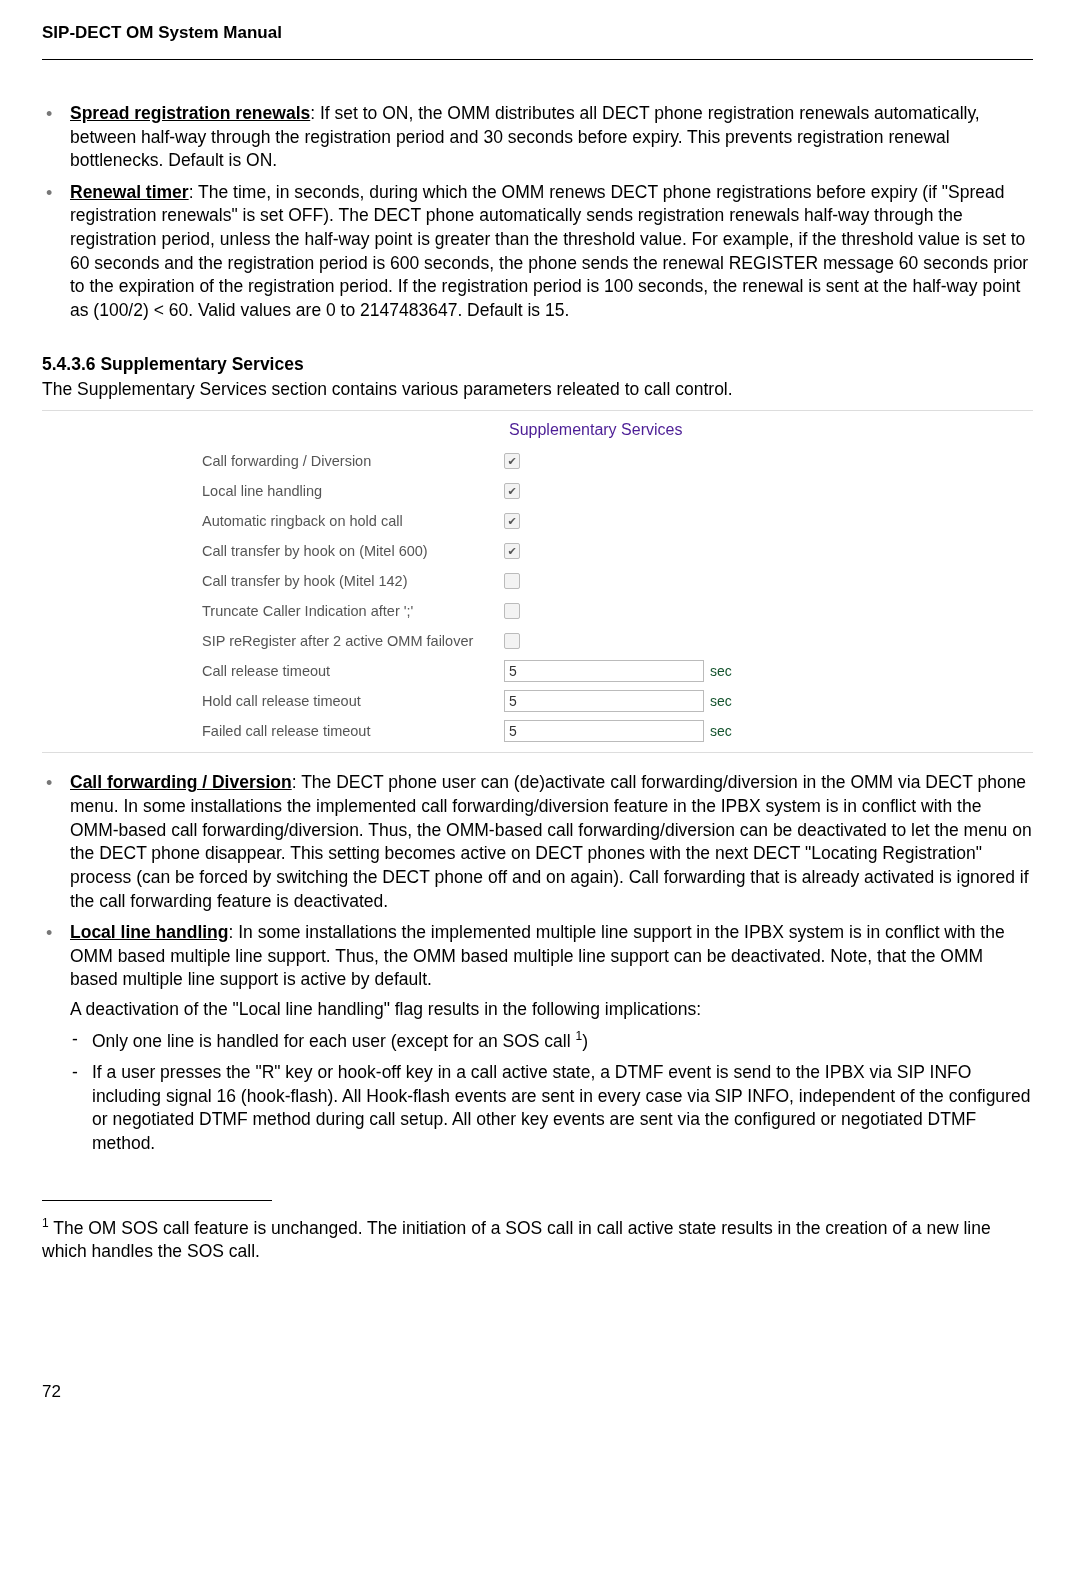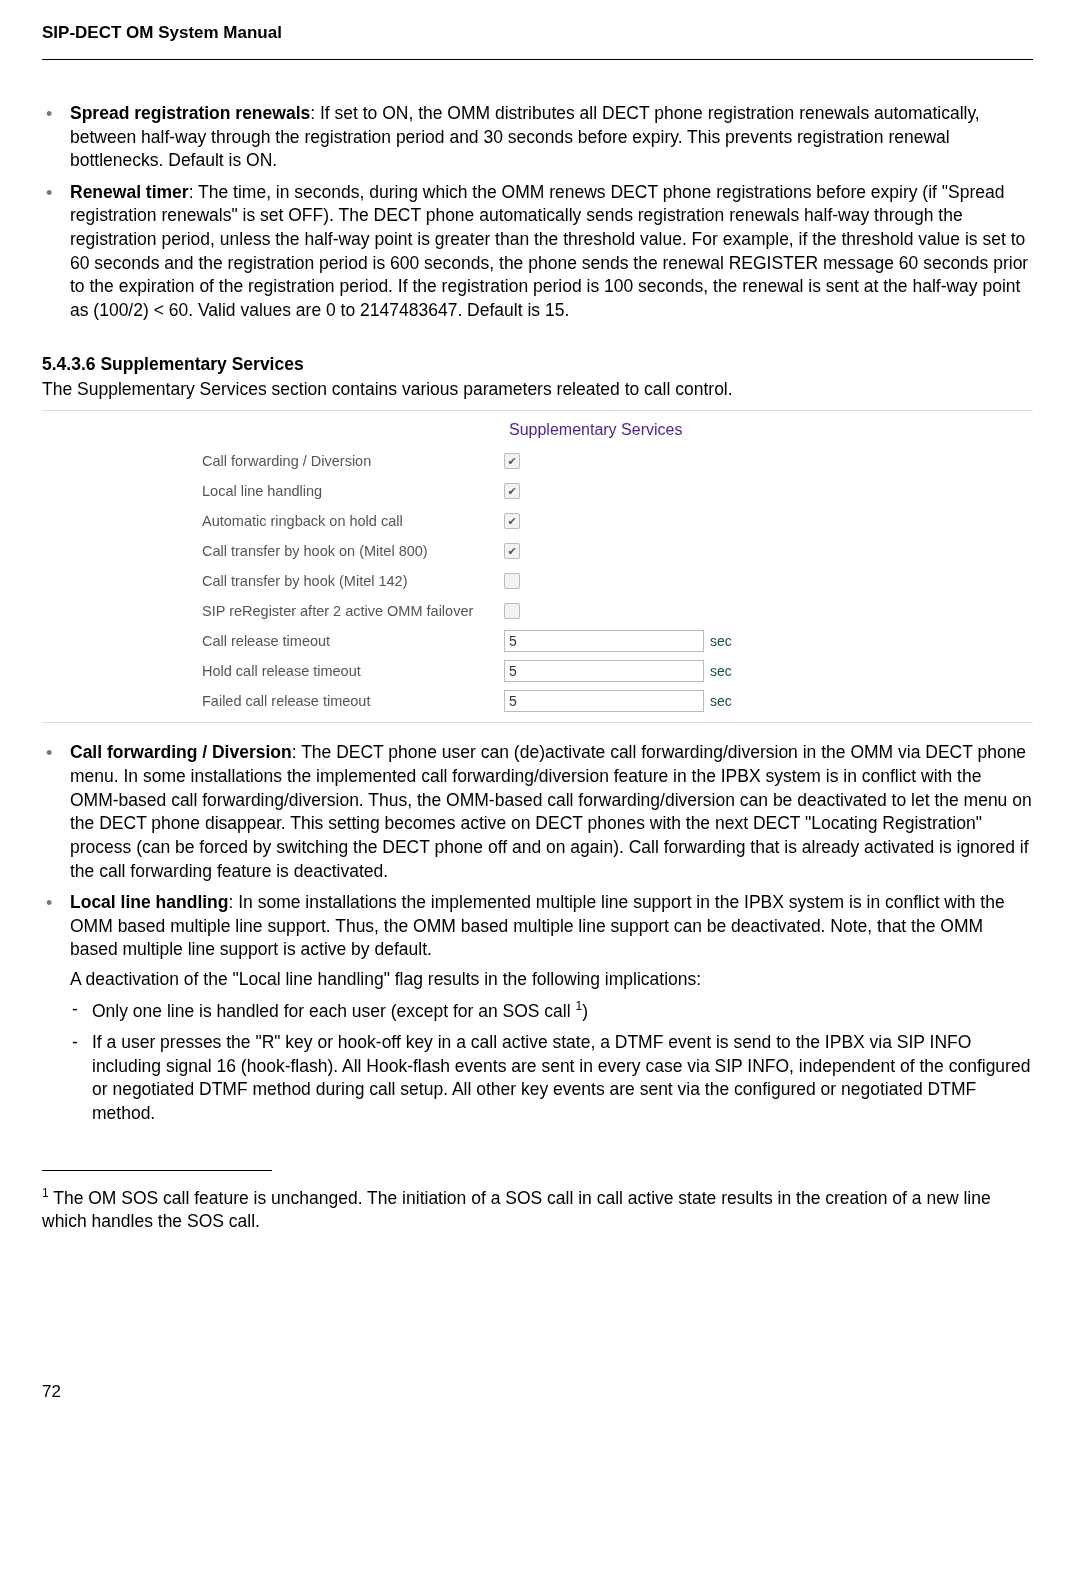--- a/index.html
+++ b/index.html
@@ -36,21 +36,21 @@
     margin-bottom: 8px;
   }
   ul.bullets > li::before {
     content: "•";
     position: absolute;
     left: 4px;
     top: 0;
     color: #777;
     font-size: 18px;
   }
-  .bold { font-weight: bold; }
+  .bold { font-weight: bold; text-decoration: underline; }
   .section-num {
     font-weight: bold;
     font-size: 17.5px;
     margin-top: 30px;
     margin-bottom: 2px;
   }
   .section-intro {
     margin-bottom: 8px;
   }
   .fig-divider {
@@ -192,27 +192,33 @@
           <span class="chk">✔</span>
         </div>
     </div>
     <div class="fig-row">
       <div class="fig-label">Automatic ringback on hold call</div>
       <div class="fig-ctrl">
           <span class="chk">✔</span>
         </div>
     </div>
     <div class="fig-row">
-      <div class="fig-label">Call transfer by hook on (Mitel 800)</div>
+      <div class="fig-label">Call transfer by hook on (Mitel 600)</div>
       <div class="fig-ctrl">
           <span class="chk">✔</span>
         </div>
     </div>
     <div class="fig-row">
       <div class="fig-label">Call transfer by hook (Mitel 142)</div>
+      <div class="fig-ctrl">
+          <span class="chk unchecked">✔</span>
+        </div>
+    </div>
+    <div class="fig-row">
+      <div class="fig-label">Truncate Caller Indication after ';'</div>
       <div class="fig-ctrl">
           <span class="chk unchecked">✔</span>
         </div>
     </div>
     <div class="fig-row">
       <div class="fig-label">SIP reRegister after 2 active OMM failover</div>
       <div class="fig-ctrl">
           <span class="chk unchecked">✔</span>
         </div>
     </div>

